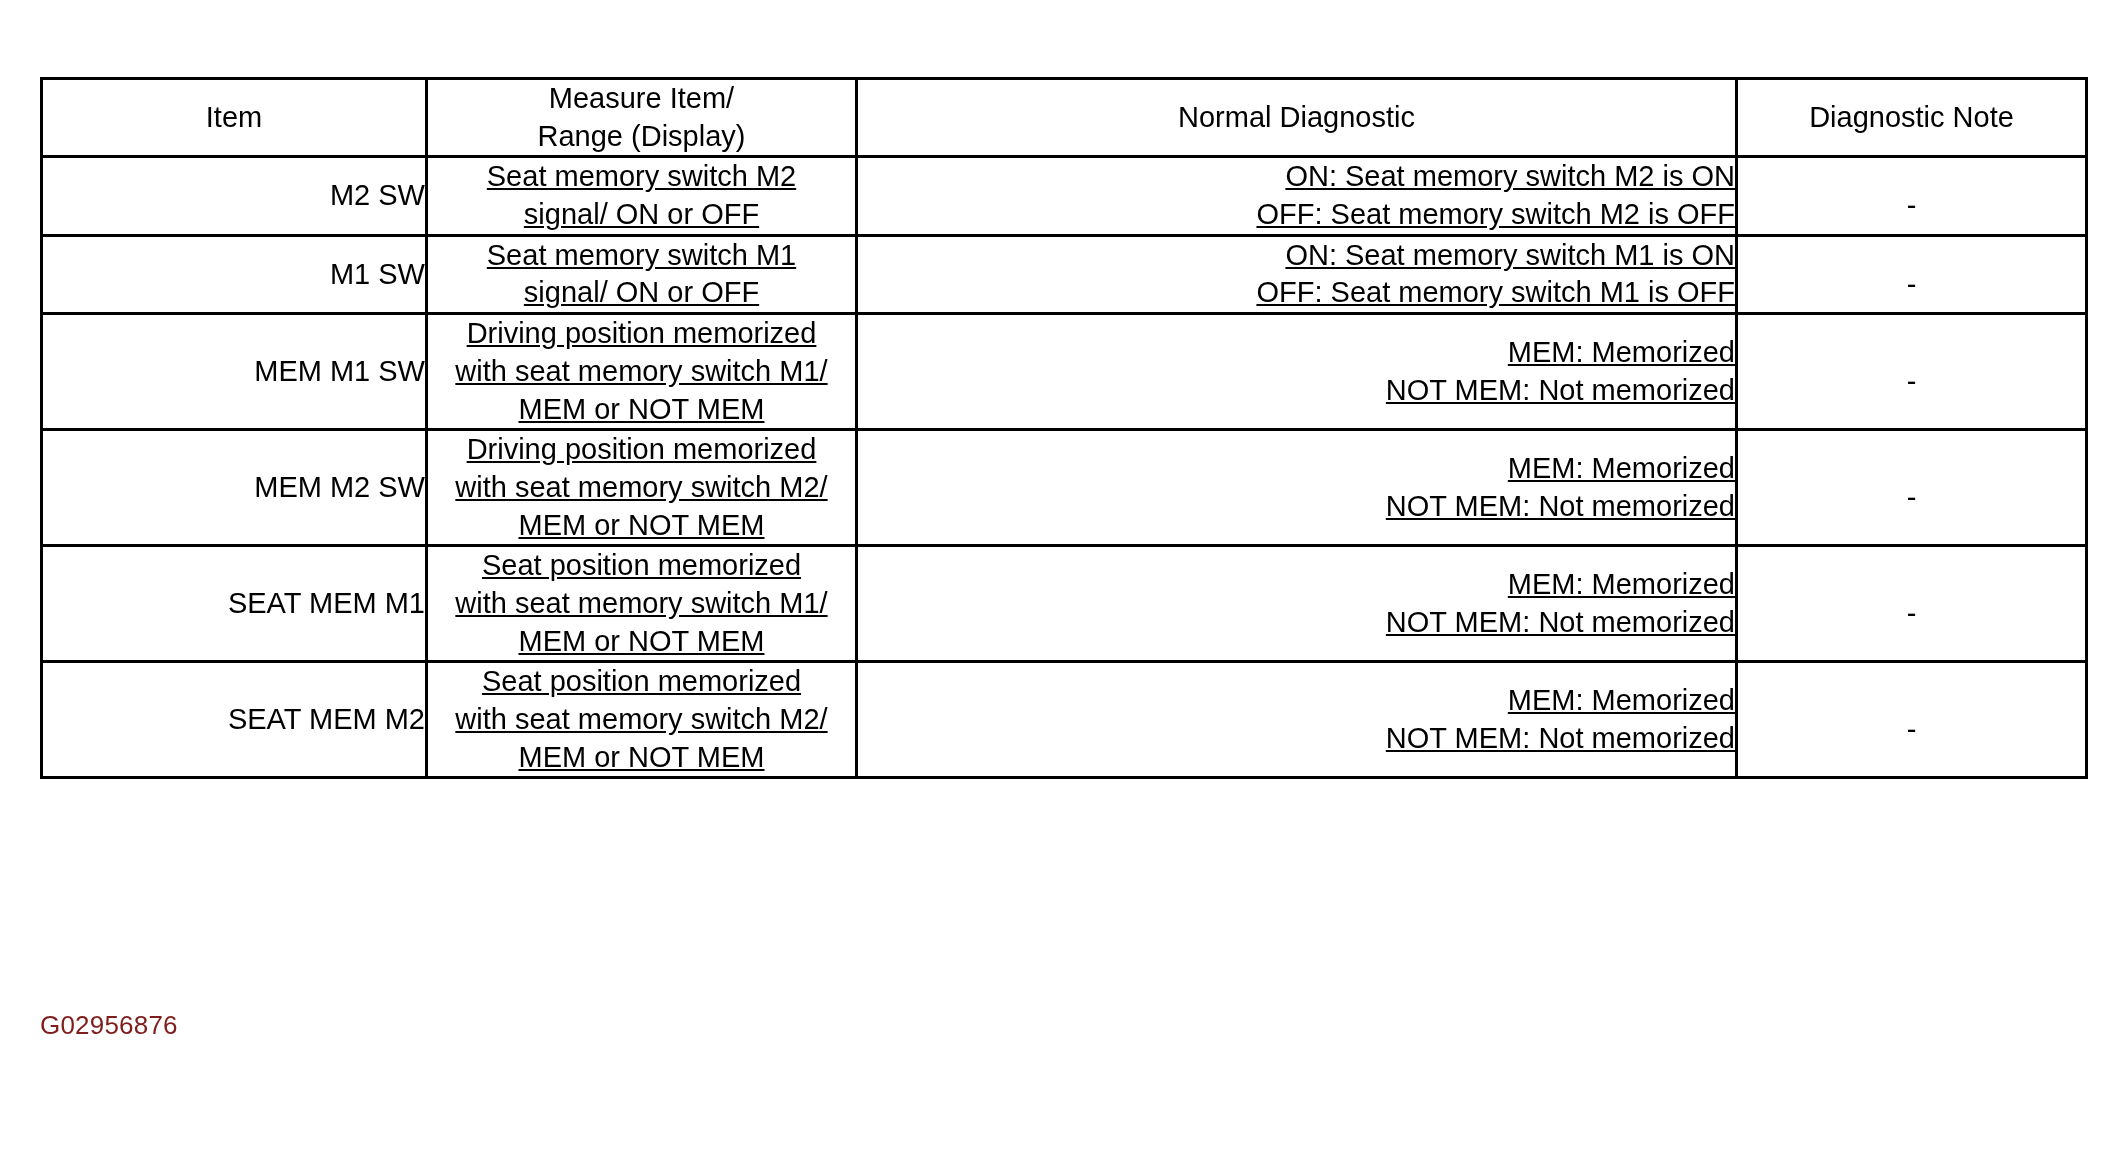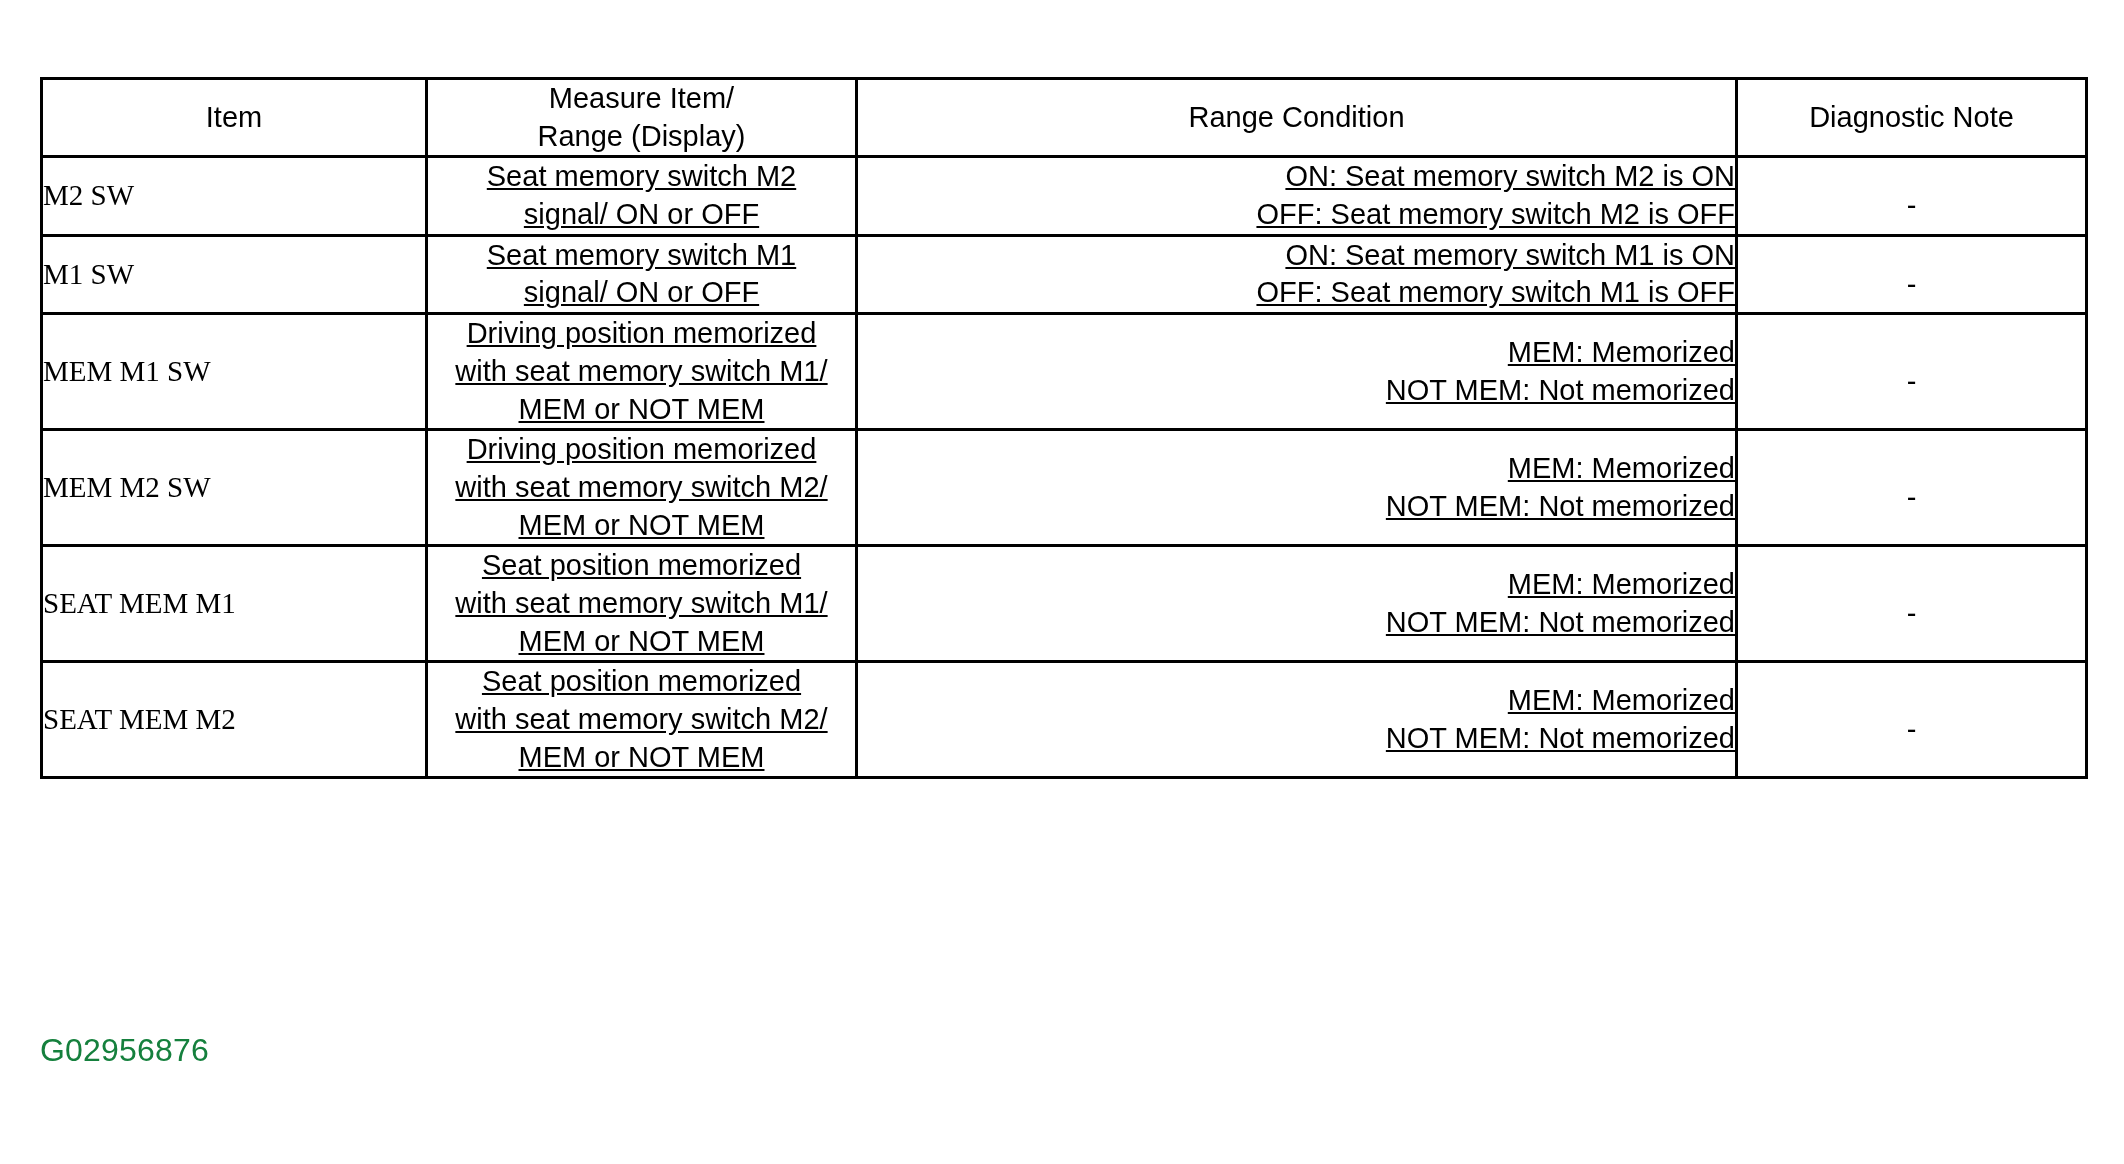--- a/index.html
+++ b/index.html
@@ -55,23 +55,22 @@
   col.c-meas  { width: 430px; }
   col.c-norm  { width: 880px; }
   col.c-note  { width: 350px; }
 
   .hdr-cell {
     text-align: center;
     padding: 14px 8px 16px 8px;
   }
 
   .cell-item {
-    text-align: left;
+    text-align: right;
     padding: 10px 6px;
-    font-family: Liberation Serif, serif;
   }
 
   .cell-measure {
     text-align: center;
     padding: 10px 10px;
   }
 
   .cell-normal {
     text-align: right;
     padding: 10px 16px 10px 14px;
@@ -89,24 +88,24 @@
   .dash {
     display: inline-block;
     line-height: 1;
     position: relative;
     top: 10px;
   }
 
   .footer-code {
     position: absolute;
     left: 40px;
-    top: 1032px;
-    font-size: 32px;
+    top: 1010px;
+    font-size: 26px;
     letter-spacing: 0.2px;
-    color: #15803d;
+    color: #7f1d1d;
     white-space: nowrap;
   }
 </style>
 </head>
 <body>
 
 <div class="page">
 
   <div class="table-wrap">
     <table class="datalist">
@@ -119,21 +118,21 @@
       <thead>
         <tr>
           <th class="hdr-cell">
             <span class="hdr-line">Item</span>
           </th>
           <th class="hdr-cell">
             <span class="hdr-line">Measure Item/</span>
             <span class="hdr-line">Range (Display)</span>
           </th>
           <th class="hdr-cell">
-            <span class="hdr-line">Range Condition</span>
+            <span class="hdr-line">Normal Diagnostic</span>
           </th>
           <th class="hdr-cell">
             <span class="hdr-line">Diagnostic Note</span>
           </th>
         </tr>
       </thead>
       <tbody>
 
         <tr>
           <td class="cell-item">M2 SW</td>

